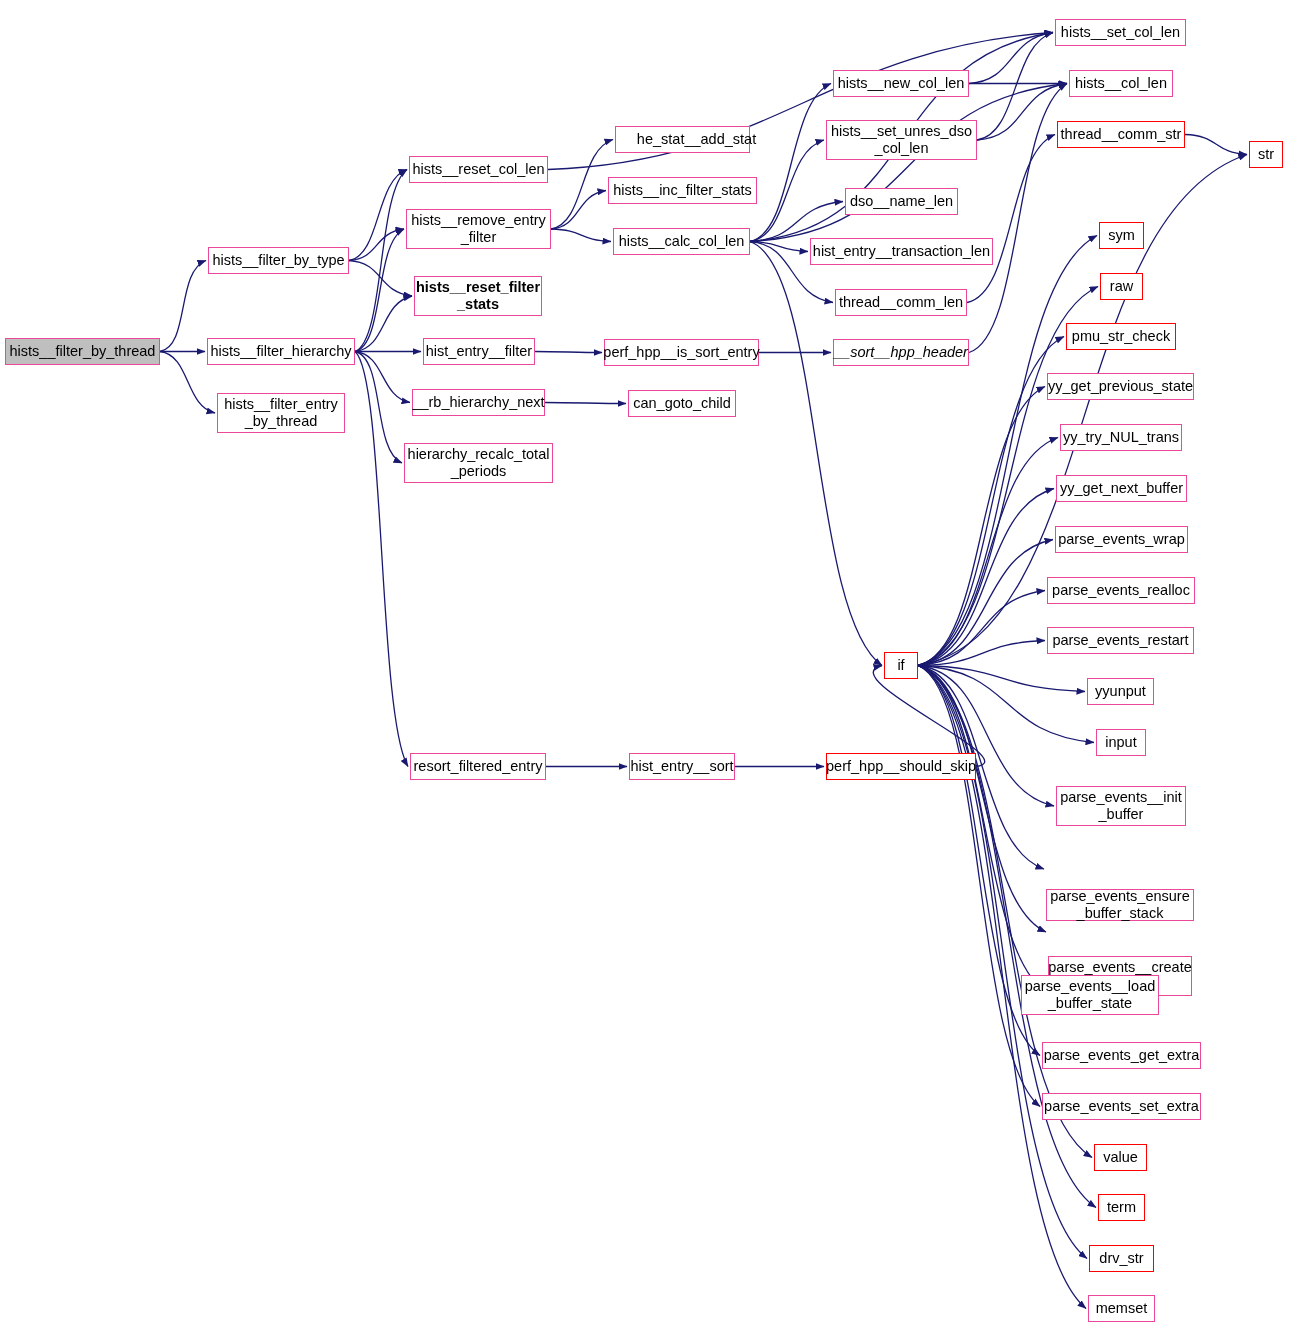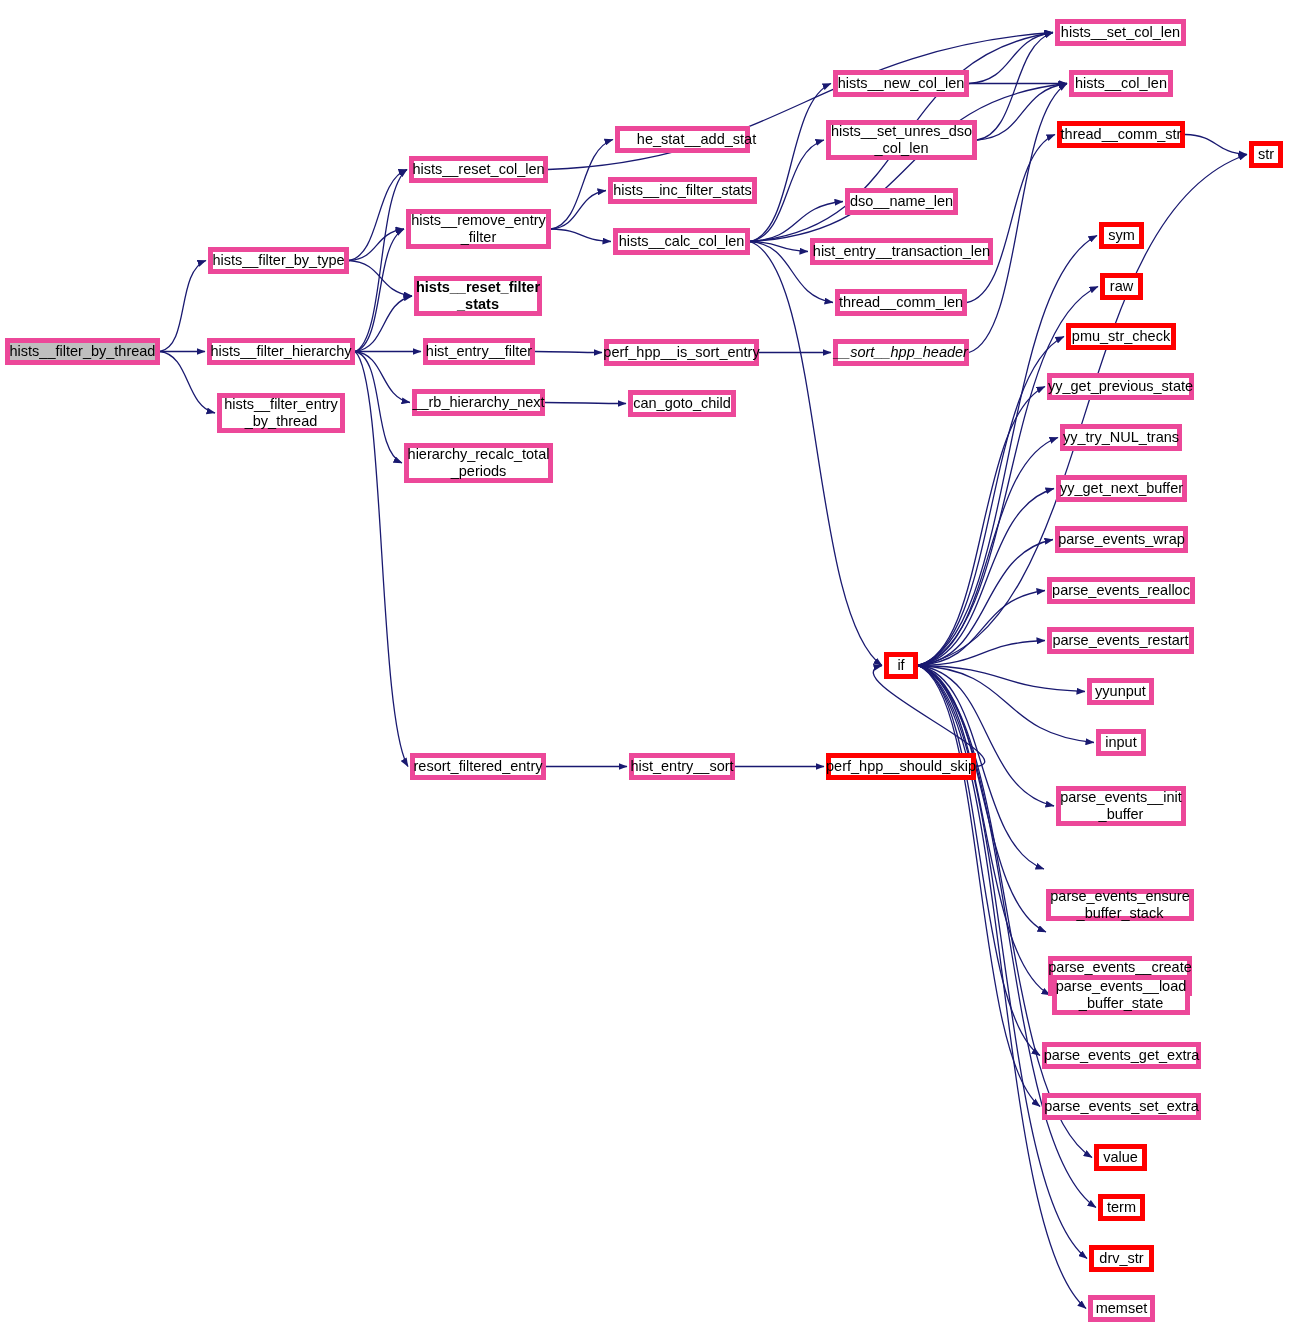--- a/index.html
+++ b/index.html
@@ -20,21 +20,21 @@
     left: 0;
     top: 0;
     width: 1293px;
     height: 1328px;
     pointer-events: none;
   }
   .node {
     position: absolute;
     box-sizing: border-box;
     background: #ffffff;
-    border: 5px solid #ec4899;
+    border: 1px solid #ec4899;
     display: flex;
     align-items: center;
     justify-content: center;
     text-align: center;
     font-size: 14.5px;
     line-height: 1.18;
     color: #000000;
     white-space: pre-line;
     letter-spacing: 0px;
     z-index: 5;
@@ -164,21 +164,21 @@
       <div class="node" style="left: 1047px; top: 577px; width: 148px; height: 27px;">parse_events_realloc</div>
       <div class="node" style="left: 1047px; top: 627px; width: 147px; height: 27px;">parse_events_restart</div>
       <div class="node" style="left: 1087px; top: 678px; width: 67px; height: 27px;">yyunput</div>
       <div class="node" style="left: 1096px; top: 729px; width: 50px; height: 27px;">input</div>
       <div class="node" style="left: 1056px; top: 786px; width: 130px; height: 40px;">parse_events__init
 _buffer</div>
       <div class="node" style="left: 1046px; top: 889px; width: 148px; height: 32px;">parse_events_ensure
 _buffer_stack</div>
       <div class="node" style="left: 1048px; top: 912px; width: 144px; height: 40px; margin-top: 44px;">parse_events__create
 _buffer</div>
-      <div class="node" style="left: 1052px; top: 975px; width: 138px; height: 40px;">parse_events__load
+      <div class="node" style="left: 1021px; top: 975px; width: 138px; height: 40px;">parse_events__load
 _buffer_state</div>
       <div class="node" style="left: 1042px; top: 1042px; width: 159px; height: 27px;">parse_events_get_extra</div>
       <div class="node" style="left: 1042px; top: 1093px; width: 159px; height: 27px;">parse_events_set_extra</div>
       <div class="node red" style="left: 1094px; top: 1144px; width: 53px; height: 27px;">value</div>
       <div class="node red" style="left: 1098px; top: 1194px; width: 47px; height: 27px;">term</div>
       <div class="node red" style="left: 1089px; top: 1245px; width: 65px; height: 27px;">drv_str</div>
       <div class="node" style="left: 1088px; top: 1295px; width: 67px; height: 27px;">memset</div>
     </div>
 </div>
 

